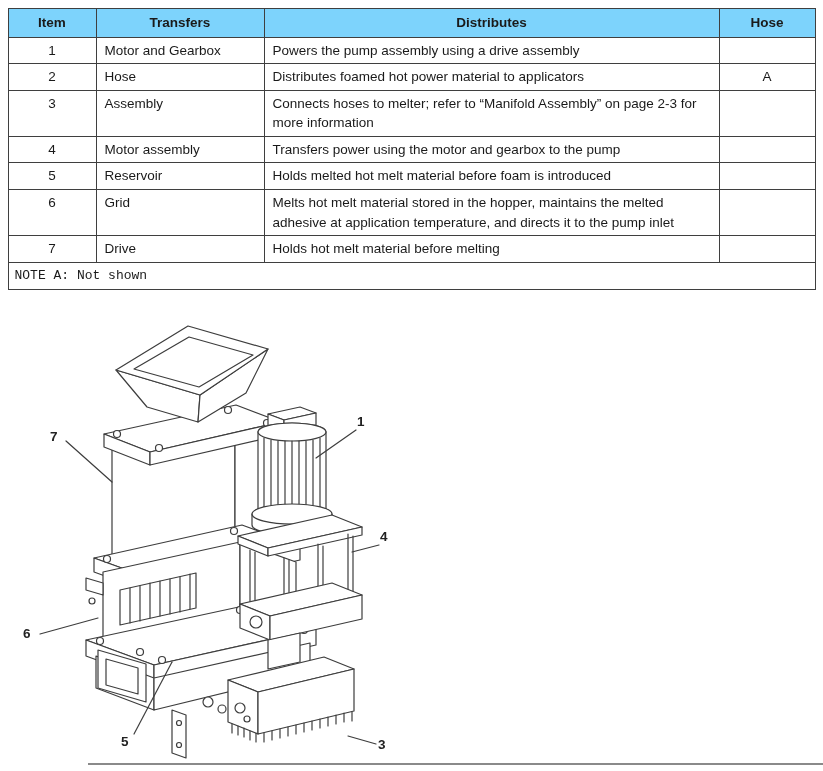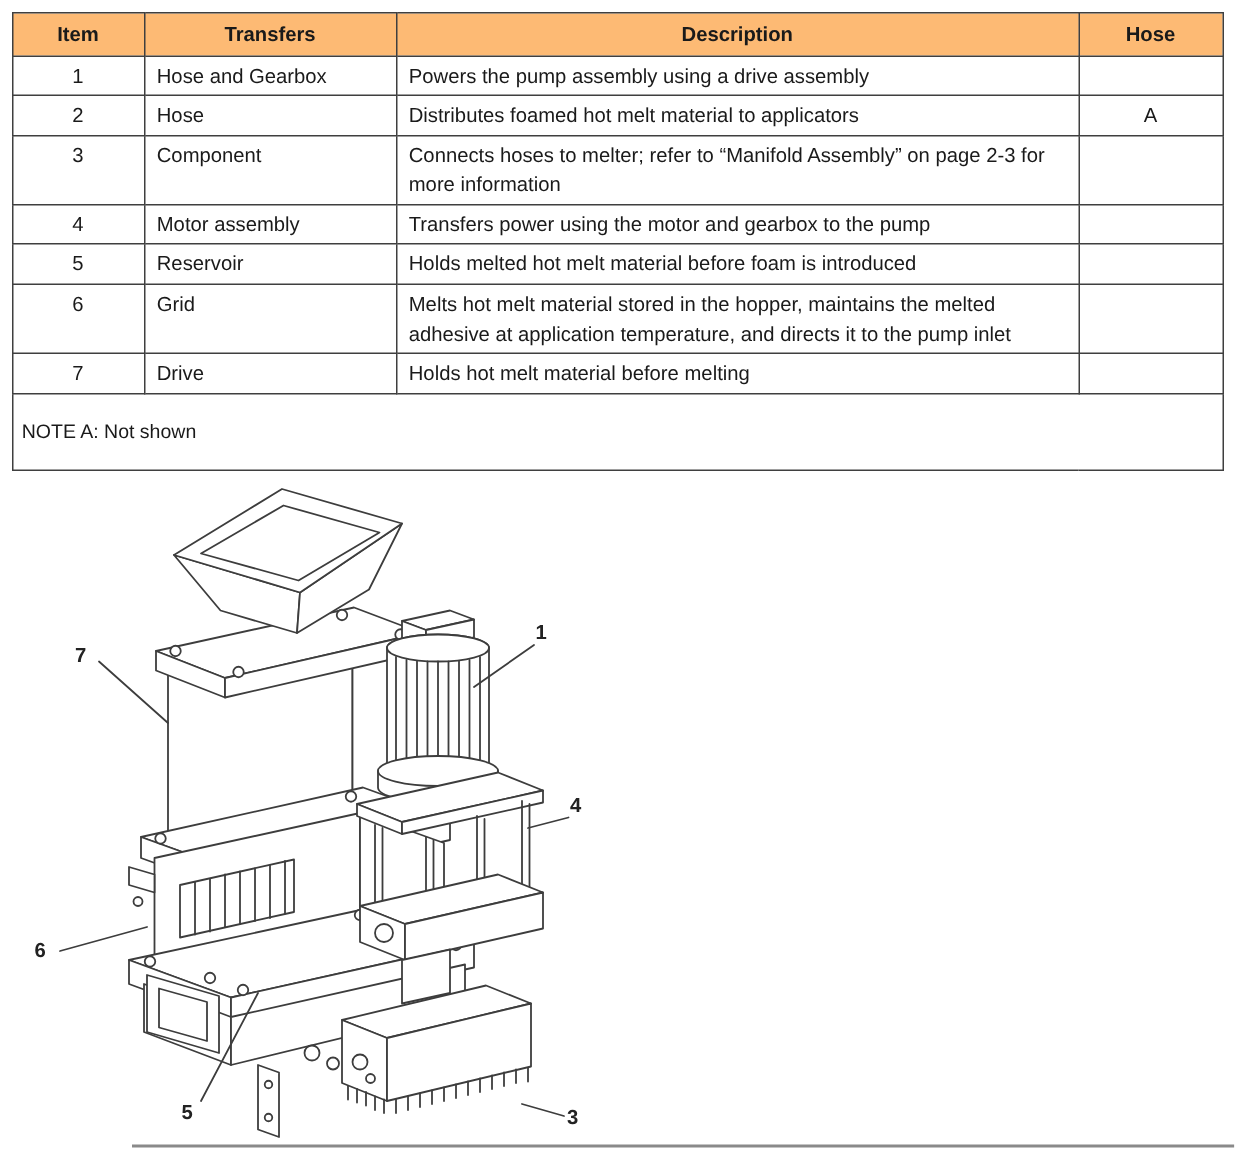--- a/index.html
+++ b/index.html
@@ -23,29 +23,29 @@
     border: 1px solid #3f3f3f;
     font-size: 13.5px;
     padding: 3px 8px;
     vertical-align: top;
     line-height: 1.45;
     word-wrap: break-word;
   }
   .components th {
     font-weight: bold;
     text-align: center;
-    background: #fdba74;
+    background: #7dd3fc;
     padding: 4px 8px;
   }
   .col-item  { width: 88px;  }
   .col-comp  { width: 168px; }
   .col-desc  { width: 455px; }
   .col-notes { width: 96px;  }
   td.center { text-align: center; }
-  tr.note-row td { font-size: 13px; padding: 16px 6px; }
+  tr.note-row td { font-size: 13px; padding: 4px 6px; font-family: Liberation Mono, monospace; }
   .figure {
     position: absolute;
     left: 0;
     top: 310px;
     width: 823px;
     height: 461px;
   }
   .figure svg { position: absolute; left: 0; top: 0; }
   .callout {
     position: absolute;
@@ -71,40 +71,40 @@
     <colgroup>
       <col class="col-item">
         <col class="col-comp">
         <col class="col-desc">
         <col class="col-notes">
     </colgroup>
     <thead>
       <tr>
         <th>Item</th>
         <th>Transfers</th>
-        <th>Description</th>
+        <th>Distributes</th>
         <th>Hose</th>
       </tr>
     </thead>
     <tbody>
       <tr>
         <td class="center">1</td>
-        <td>Hose and Gearbox</td>
+        <td>Motor and Gearbox</td>
         <td>Powers the pump assembly using a drive assembly</td>
         <td class="center"></td>
       </tr>
       <tr>
         <td class="center">2</td>
         <td>Hose</td>
-        <td>Distributes foamed hot melt material to applicators</td>
+        <td>Distributes foamed hot power material to applicators</td>
         <td class="center">A</td>
       </tr>
       <tr>
         <td class="center">3</td>
-        <td>Component</td>
+        <td>Assembly</td>
         <td>Connects hoses to melter; refer to “Manifold Assembly” on page 2-3 for more information</td>
         <td class="center"></td>
       </tr>
       <tr>
         <td class="center">4</td>
         <td>Motor assembly</td>
         <td>Transfers power using the motor and gearbox to the pump</td>
         <td class="center"></td>
       </tr>
       <tr>

